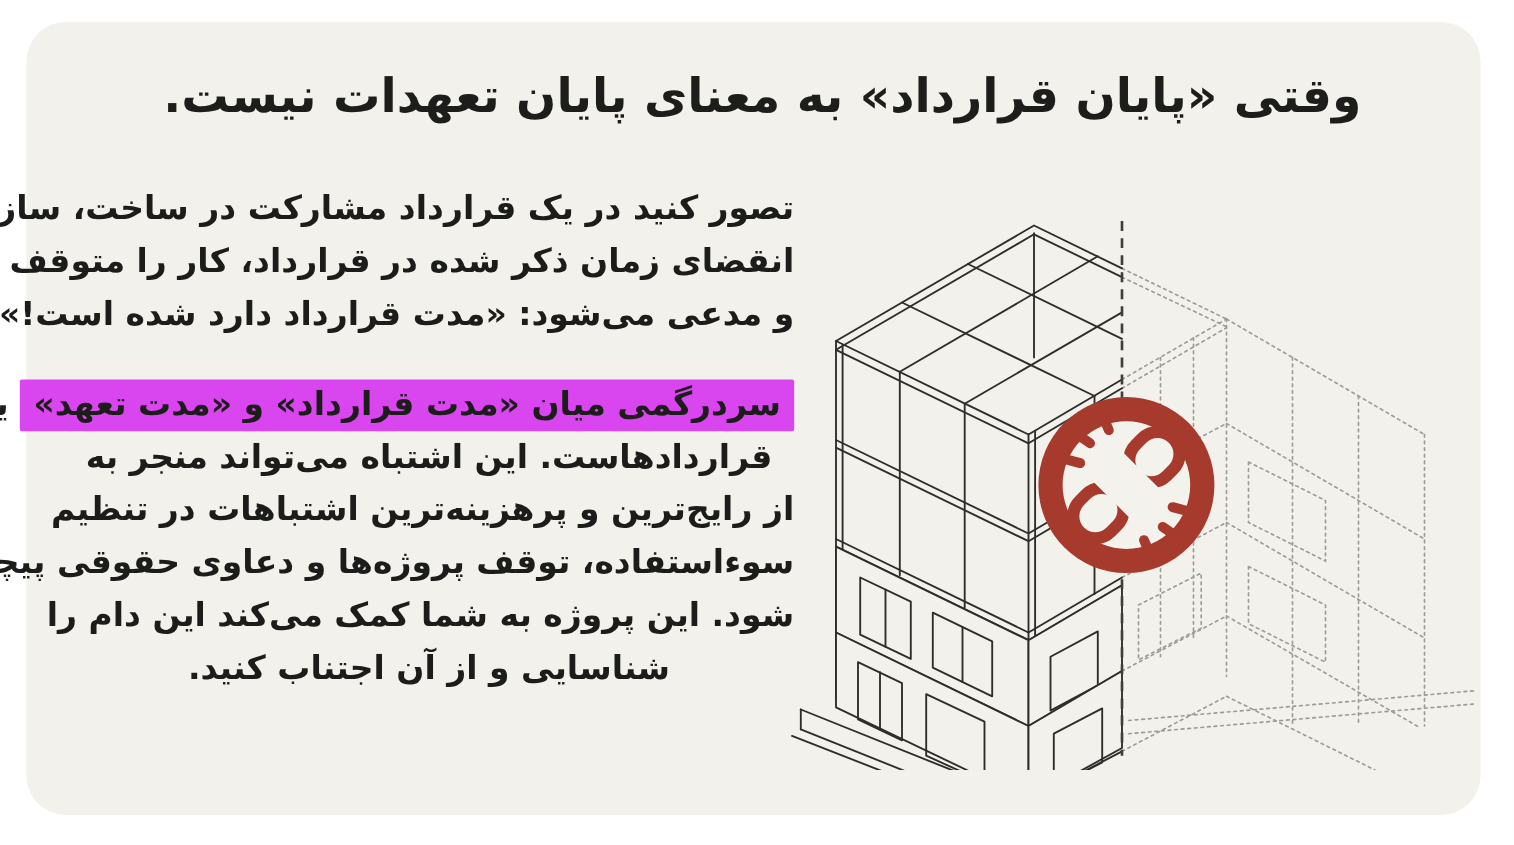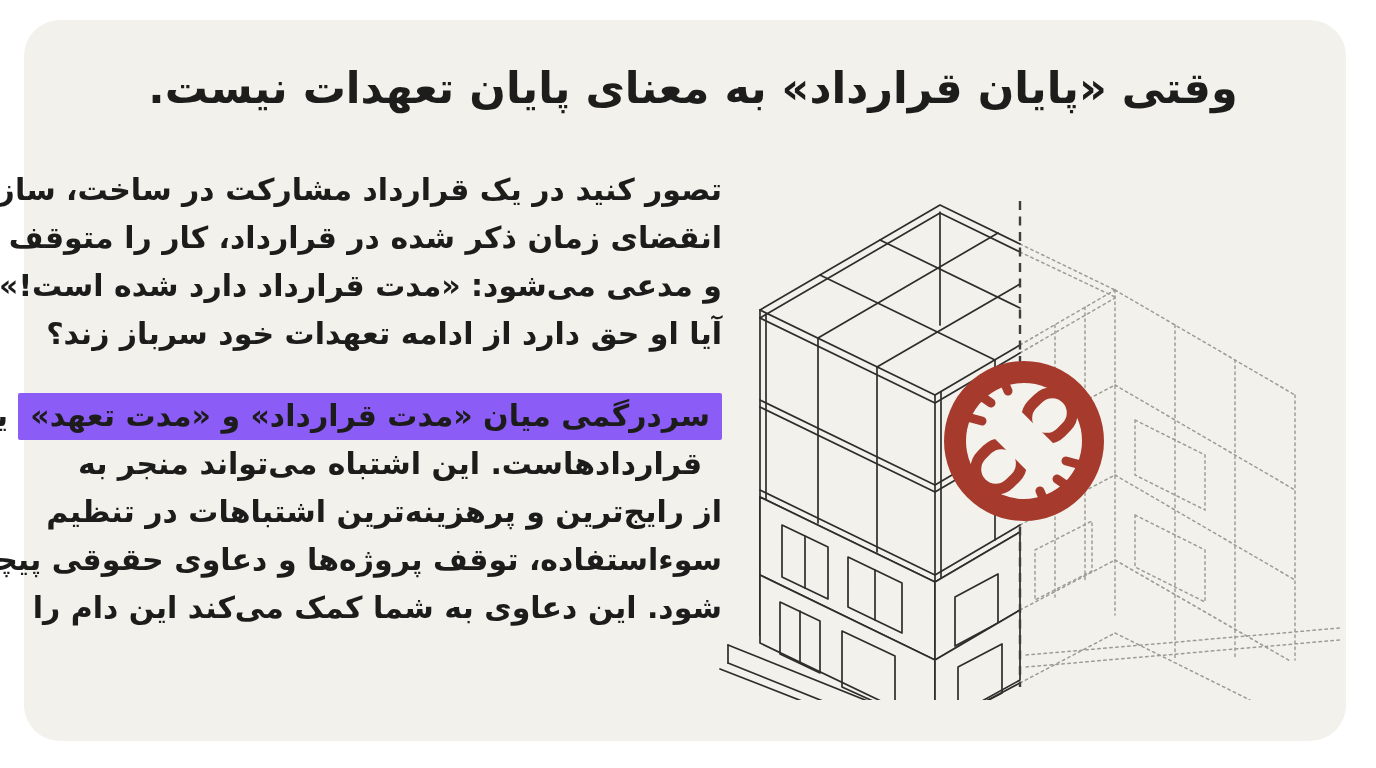--- a/index.html
+++ b/index.html
@@ -9,21 +9,21 @@
         background:#f2f1ec;border-radius:36px;}
   .title{position:absolute;left:0;top:58px;width:1376px;text-align:center;
          font-size:43px;font-weight:700;color:#1d1d1b;direction:rtl;margin:5px;
          letter-spacing:-0.5px;}
   .textblock{position:absolute;left:58px;top:166px;width:664px;direction:rtl;
              text-align:center;font-size:30px;font-weight:700;color:#1c1c1b;
              line-height:48px;}
   .para{margin:0;}
   .para2{margin-top:34px;}
   .line{white-space:nowrap;}
-  .hl{background:#8b5cf6;padding:5px 12px 7px 12px;border-radius:2px;
+  .hl{background:#d946ef;padding:5px 12px 7px 12px;border-radius:2px;
       box-decoration-break:clone;text-align:center;}
   .illustration{position:absolute;left:690px;top:155px;width:680px;height:545px;}
   .solidline{stroke:#2d2d2b;stroke-width:1.7;fill:none;stroke-linejoin:round;stroke-linecap:round;}
   .solidface{stroke:#2d2d2b;stroke-width:1.7;fill:#f2f1ec;stroke-linejoin:round;}
   .dottedline{stroke:#9d9c94;stroke-width:1.5;fill:none;stroke-dasharray:2.5 3.5;stroke-linecap:round;}
   .divider{stroke:#3f3e3b;stroke-width:2.4;stroke-dasharray:9 6.5;}
   .spark{stroke:#a63a2c;stroke-width:9;stroke-linecap:round;}
 </style>
 </head>
 <body>
@@ -31,28 +31,28 @@
 <div class="page">
   <div class="card"></div>
 
   <h1 class="title" dir="rtl">وقتی «پایان قرارداد» به معنای پایان تعهدات نیست.</h1>
 
   <div class="textblock" dir="rtl">
     <div class="para">
       <div class="line">تصور کنید در یک قرارداد مشارکت در ساخت، سازنده با</div>
       <div class="line">انقضای زمان ذکر شده در قرارداد، کار را متوقف می‌کند</div>
       <div class="line">و مدعی می‌شود: «مدت قرارداد دارد شده است!»</div>
-      <div class="line">آیا او حق دارد از ادامه تعهدات خود سرباز زند؟</div>
     </div>
     <div class="para para2">
       <div class="line"><span class="hl">سردرگمی میان «مدت قرارداد» و «مدت تعهد»</span><span> یکی</span></div>
       <div class="line">قراردادهاست. این اشتباه می‌تواند منجر به</div>
       <div class="line">از رایج‌ترین و پرهزینه‌ترین اشتباهات در تنظیم</div>
       <div class="line">سوءاستفاده، توقف پروژه‌ها و دعاوی حقوقی پیچیده</div>
-      <div class="line">شود. این دعاوی به شما کمک می‌کند این دام را</div>
+      <div class="line">شود. این پروژه به شما کمک می‌کند این دام را</div>
+      <div class="line">شناسایی و از آن اجتناب کنید.</div>
     </div>
   </div>
 
   <svg class="illustration" viewBox="0 0 680 545">
 
     <g>
       <path class="dottedline" d="M330,89 L425,135"></path>
       <path class="dottedline" d="M330,97 L425,142"></path>
       <path class="dottedline" d="M330,190 L425,135"></path>
       <path class="dottedline" d="M330,198 L425,143"></path>

